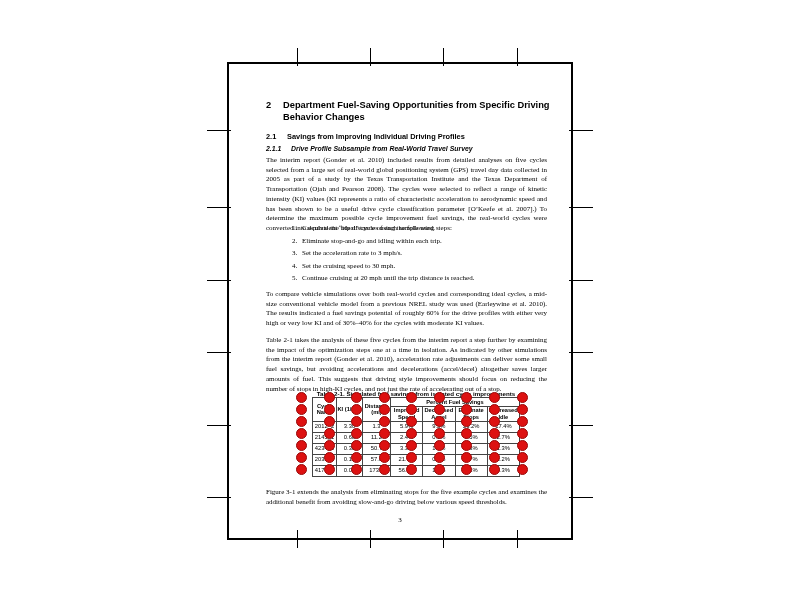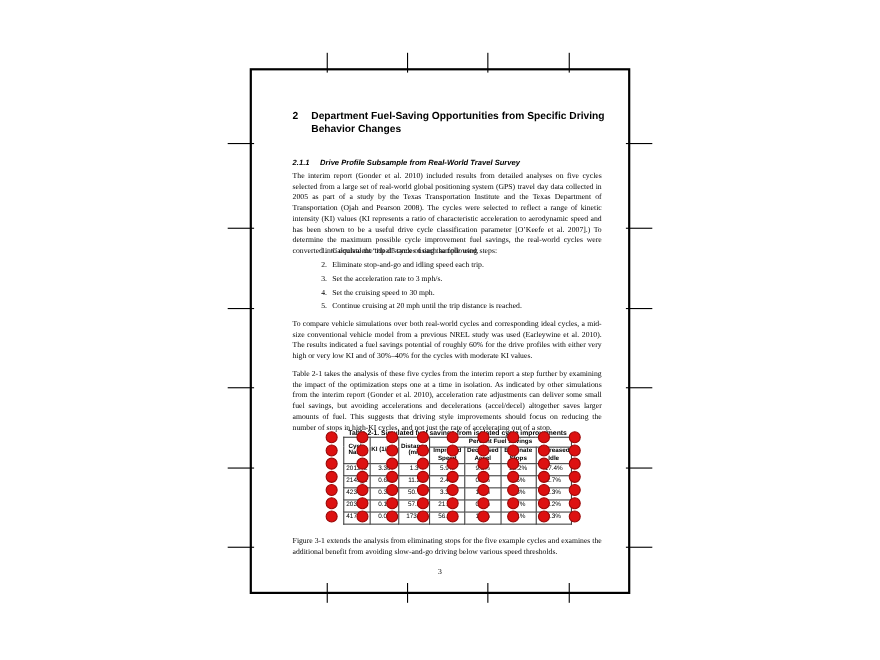--- a/index.html
+++ b/index.html
@@ -56,36 +56,40 @@
 
 <div class="canvas">
 
   <div class="page">
 
     <div class="abs doc-title">
       <span class="num">2</span>
       <span class="txt">Department Fuel-Saving Opportunities from Specific Driving Behavior Changes</span>
     </div>
 
+    <div class="abs h2">
+      <span class="num">2.1</span>
+      <span class="txt">Savings from Improving Individual Driving Profiles</span>
+    </div>
 
     <div class="abs h3">
       <span class="num">2.1.1</span>
       <span class="txt">Drive Profile Subsample from Real-World Travel Survey</span>
     </div>
 
     <p class="abs para p1">The interim report (Gonder et al. 2010) included results from detailed analyses on five cycles selected from a large set of real-world global positioning system (GPS) travel day data collected in 2005 as part of a study by the Texas Transportation Institute and the Texas Department of Transportation (Ojah and Pearson 2008). The cycles were selected to reflect a range of kinetic intensity (KI) values (KI represents a ratio of characteristic acceleration to aerodynamic speed and has been shown to be a useful drive cycle classification parameter [O’Keefe et al. 2007].) To determine the maximum possible cycle improvement fuel savings, the real-world cycles were converted into equivalent “ideal” cycles using the following steps:</p>
 
     <ol class="abs steps">
         <li>
           <span class="n">1.</span>
           <span>Calculate the trip distance of each sample used.</span>
         </li>
         <li>
           <span class="n">2.</span>
-          <span>Eliminate stop-and-go and idling speed each trip.</span>
+          <span>Eliminate stop-and-go and idling within each trip.</span>
         </li>
         <li>
           <span class="n">3.</span>
           <span>Set the acceleration rate to 3 mph/s.</span>
         </li>
         <li>
           <span class="n">4.</span>
           <span>Set the cruising speed to 30 mph.</span>
         </li>
         <li>

